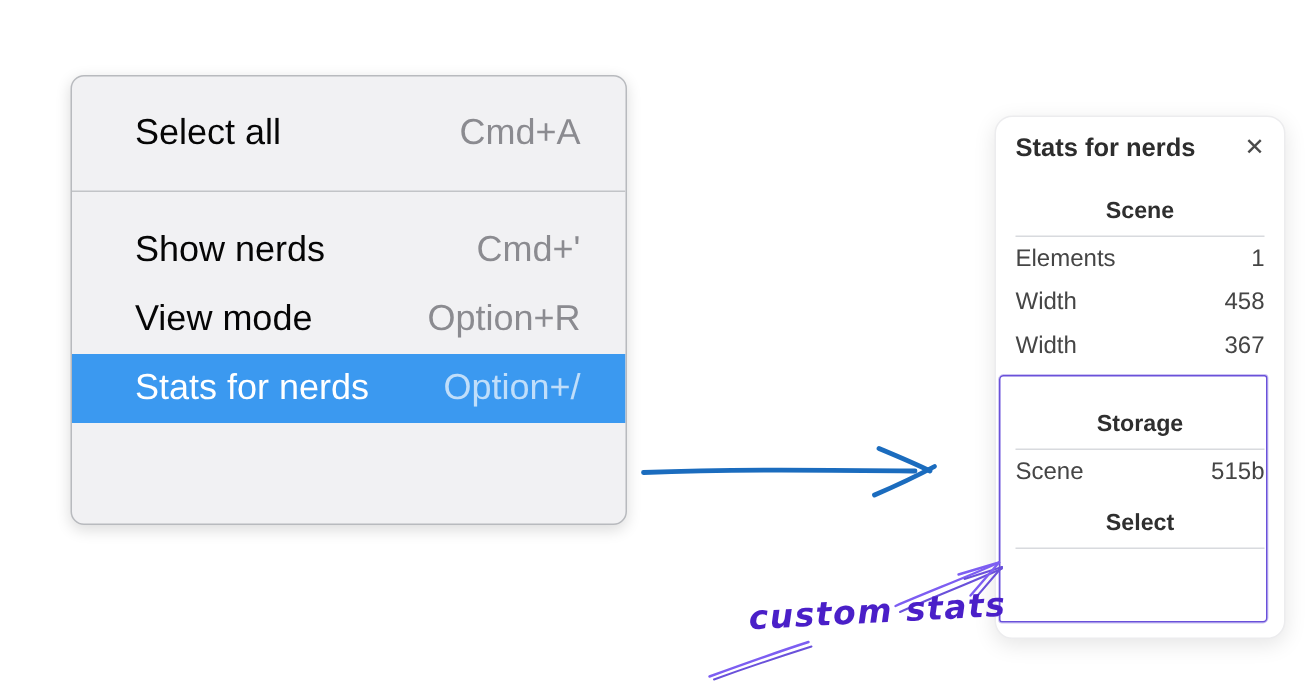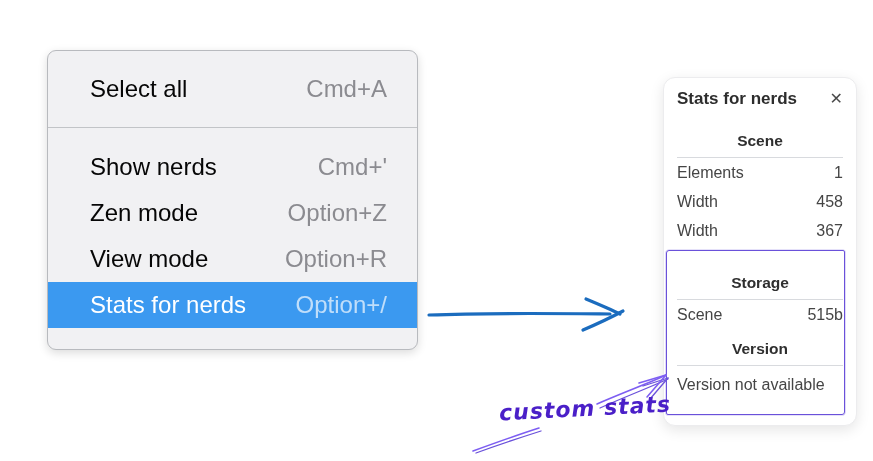--- a/index.html
+++ b/index.html
@@ -80,24 +80,20 @@
         <span class="shortcut">Cmd+A</span>
       </div>
     </div>
     <hr class="menu-divider">
     <div class="menu-sec2">
       <div class="menu-row">
         <span>Show nerds</span>
         <span class="shortcut">Cmd+'</span>
       </div>
       <div class="menu-row">
-        <span>Zen mode</span>
-        <span class="shortcut">Option+Z</span>
-      </div>
-      <div class="menu-row">
         <span>View mode</span>
         <span class="shortcut">Option+R</span>
       </div>
       <div class="menu-row highlighted">
         <span>Stats for nerds</span>
         <span class="shortcut">Option+/</span>
       </div>
     </div>
   </div>
 
@@ -122,23 +118,22 @@
       <span>367</span>
     </div>
 
     <div class="section-header sh-storage">Storage</div>
     <hr>
     <div class="stat-row">
       <span>Scene</span>
       <span>515b</span>
     </div>
 
-    <div class="section-header sh-version">Version</div>
+    <div class="section-header sh-version">Select</div>
     <hr>
-    <div class="note-row">Version not available</div>
 
     <div class="annotation-box"></div>
   </div>
 
   <svg class="overlay" viewBox="0 0 873 461">
 
     <g>
       <path class="arrow-blue" d="M429 315 C 490 312.6, 550 313.4, 610 314"></path>
       <path class="arrow-blue" d="M586 299 C 598 304, 610 309, 620 314"></path>
       <path class="arrow-blue" d="M583 330 C 597 324, 610 318, 623 311"></path>

